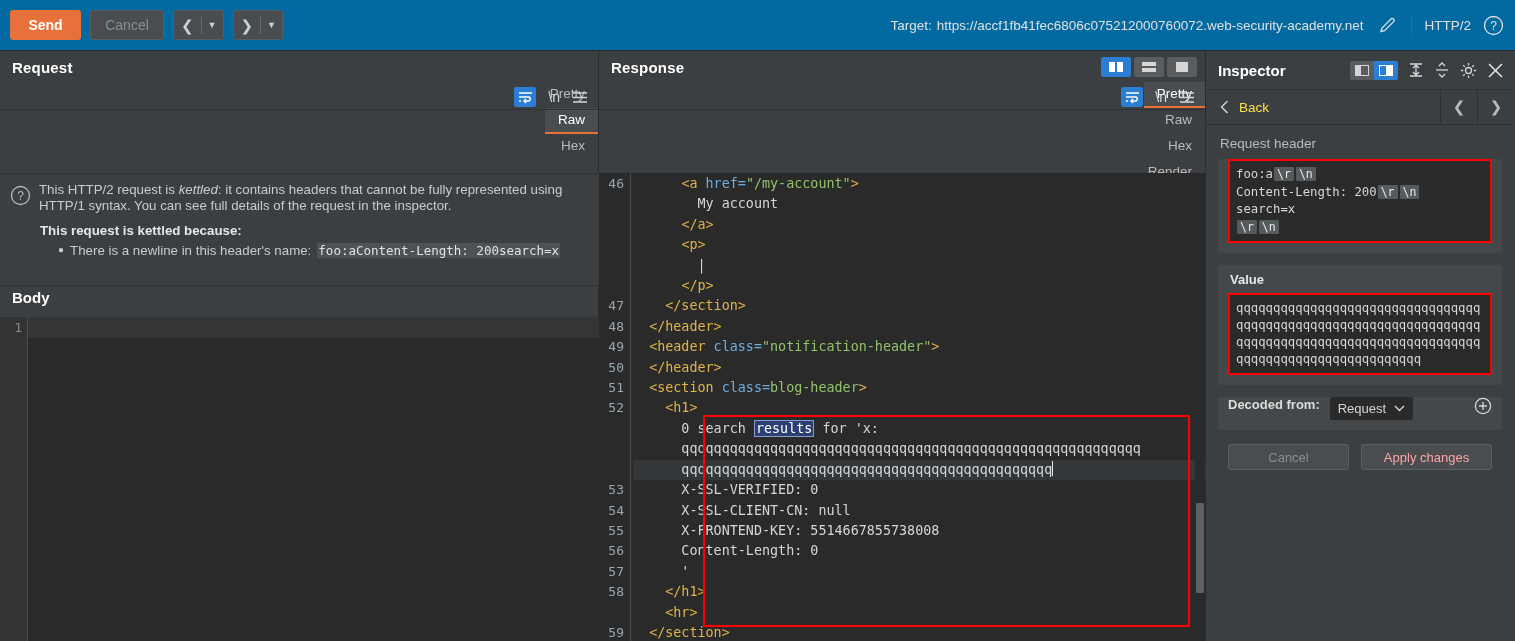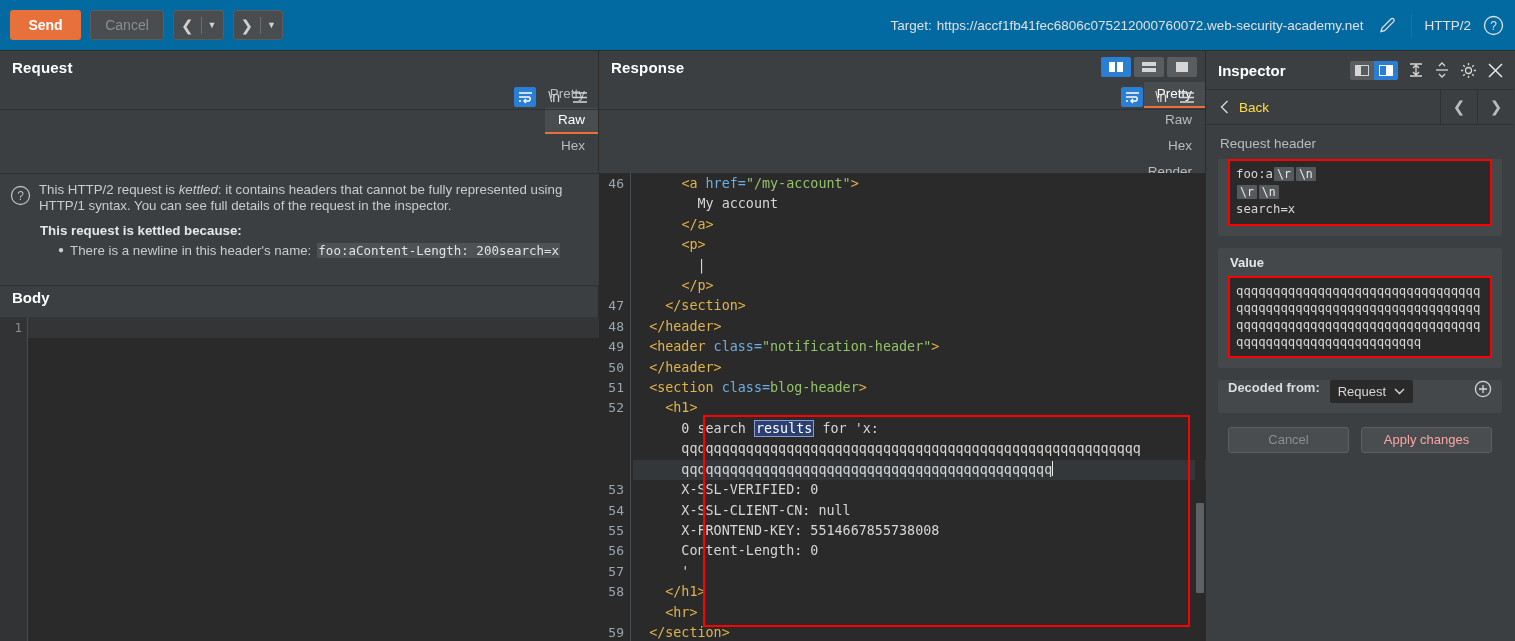--- a/index.html
+++ b/index.html
@@ -398,22 +398,23 @@
         </div>
         <div class="nav-sq">❮</div>
         <div class="nav-sq">❯</div>
       </div>
 
       <div class="insp-section-title">Request header</div>
 
       <div class="field-card">
         <div class="field-box" id="name-box">
             <div><span>foo:a</span><span class="esc">\r</span><span class="esc">\n</span></div>
+            <div><span>Content-Length: 200</span><span class="esc">\r</span><span class="esc">\n</span></div>
+            <div><span>search=x</span></div>
             <div><span class="esc">\r</span><span class="esc">\n</span></div>
-            <div><span>search=x</span></div>
           </div>
       </div>
 
       <div class="field-card" style="margin-top:12px">
         <div class="lbl">Value</div>
         <div class="field-box val-box">qqqqqqqqqqqqqqqqqqqqqqqqqqqqqqqqqqqqqqqqqqqqqqqqqqqqqqqqqqqqqqqqqqqqqqqqqqqqqqqqqqqqqqqqqqqqqqqqqqqqqqqqqqqqqqqqqqqqqqqqqqqq</div>
       </div>
 
       <div class="decoded-row">
         <span class="decoded-lbl">Decoded from:</span>

